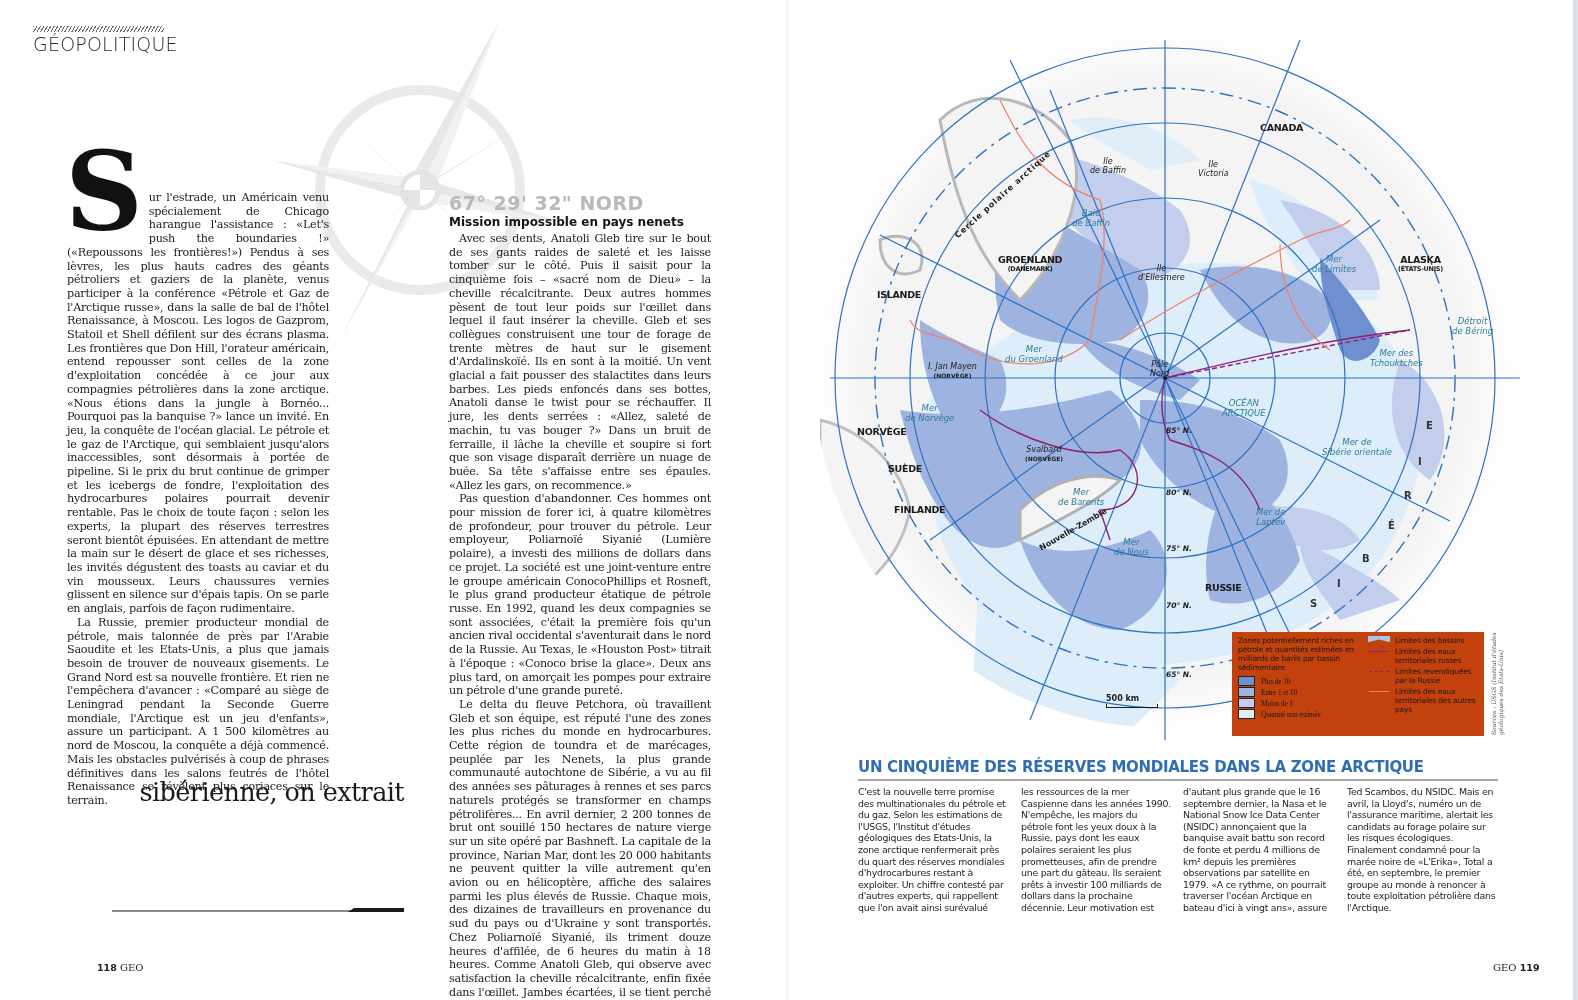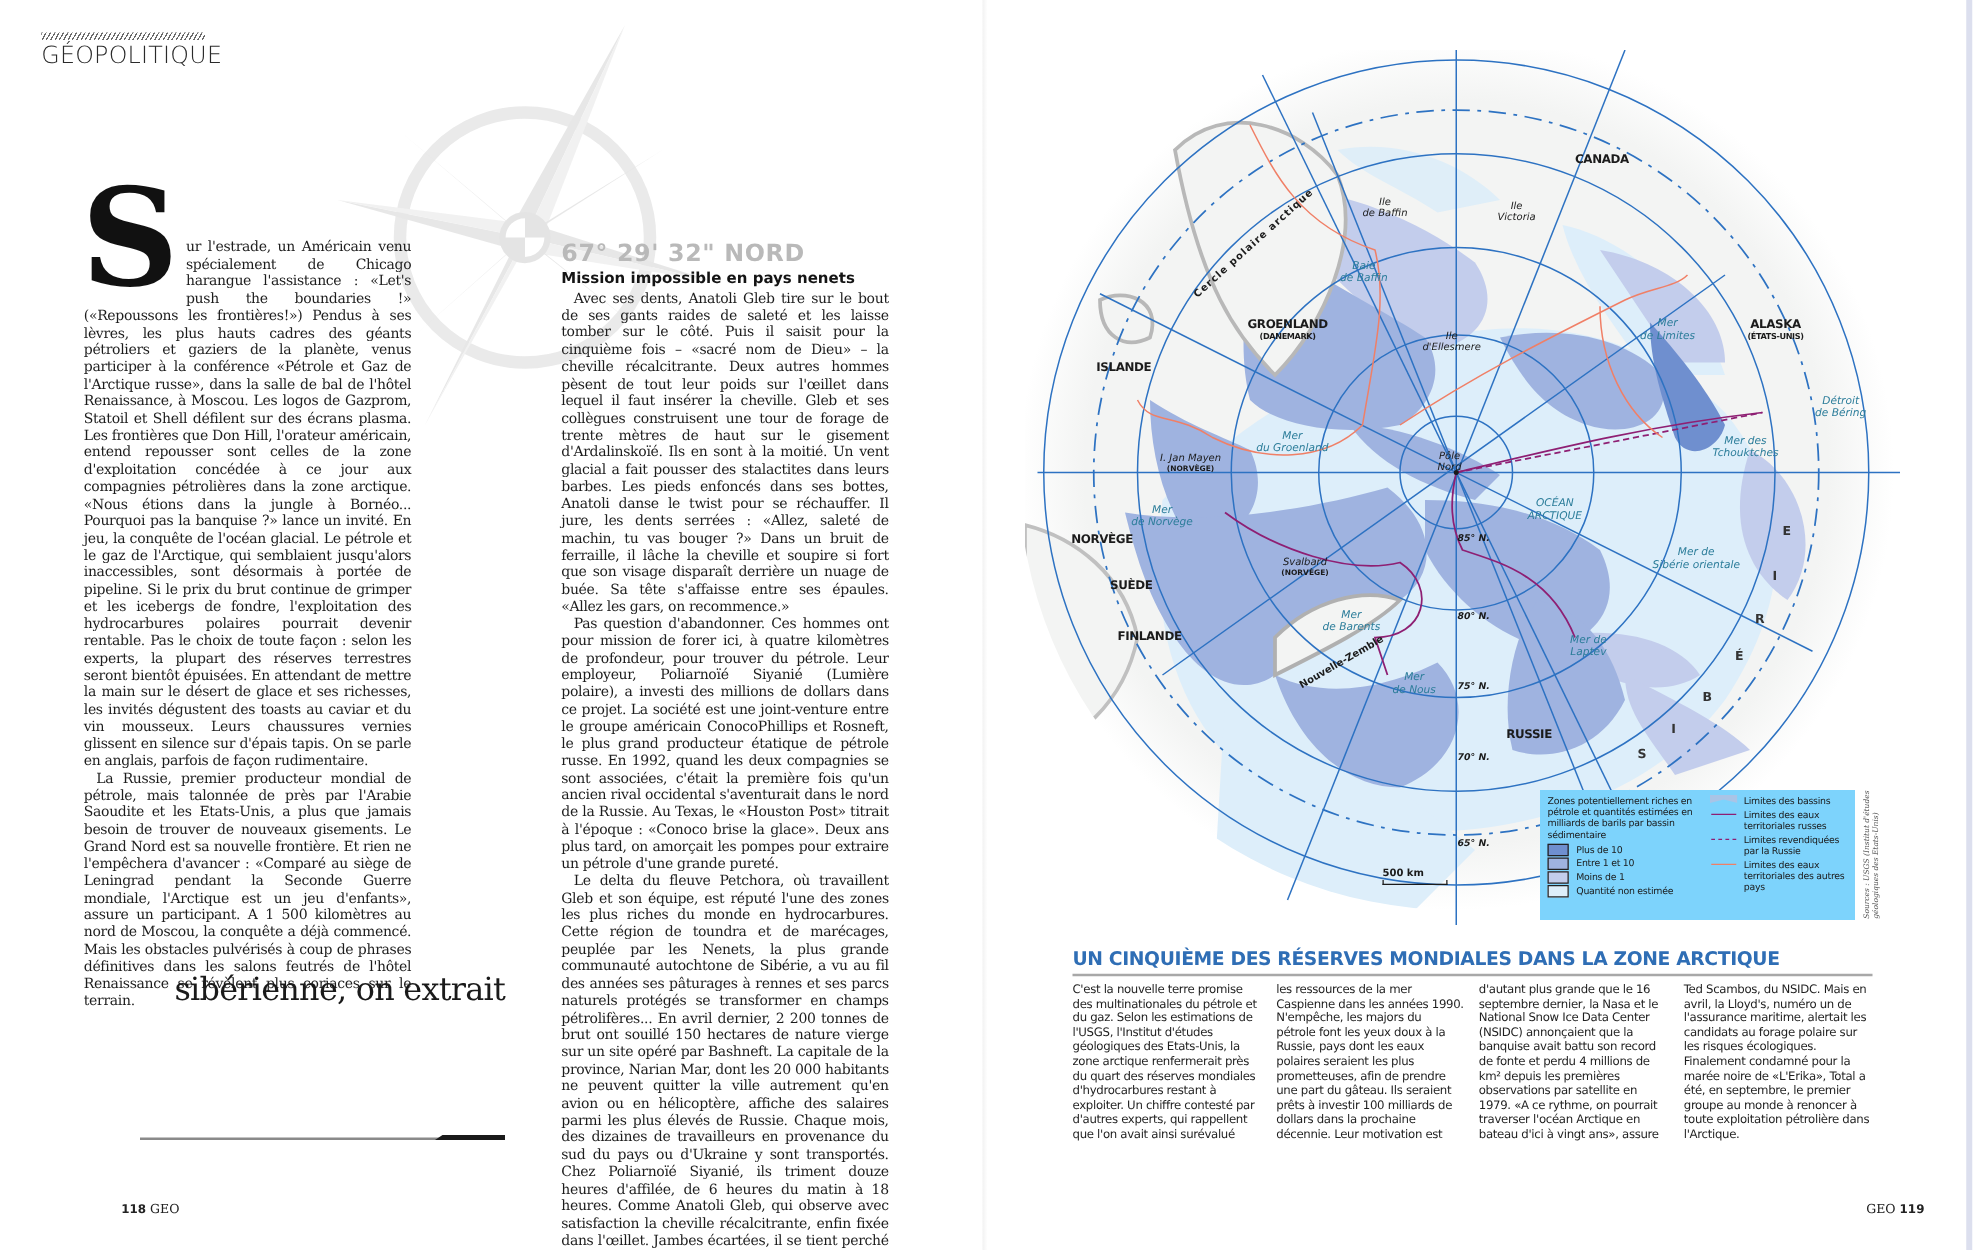--- a/index.html
+++ b/index.html
@@ -53,26 +53,26 @@
   .map-label { position: absolute; font-family: "DejaVu Sans", sans-serif; white-space: nowrap; }
   .country { font-weight: bold; font-size: 9.5px; color: #1b1b1b; letter-spacing: -0.3px; }
   .country small { display: block; font-size: 6.5px; text-align: center; font-weight: bold; }
   .island { font-style: italic; font-size: 8px; color: #1b1b1b; text-align: center; line-height: 9px; }
   .island small { display: block; font-style: normal; font-size: 6px; font-weight: bold; }
   .sea { font-style: italic; font-size: 8.5px; color: #2c7d9a; text-align: center; line-height: 10px; }
   .lat { font-style: italic; font-weight: bold; font-size: 7.5px; color: #1b1b1b; }
   .siberie { font-weight: bold; font-size: 10px; color: #333; }
 
   
-  .legend { position: absolute; left: 1232px; top: 632px; width: 252px; height: 104px; background: #7dd3fc;
+  .legend { position: absolute; left: 1232px; top: 632px; width: 252px; height: 104px; background: #c2410c;
     font-family: "DejaVu Sans", sans-serif; font-size: 7.5px; line-height: 9px; color: #1b1b1b; letter-spacing: -0.2px; }
   .legend-left { position: absolute; left: 6px; top: 4px; width: 128px; }
   .legend-right { position: absolute; left: 136px; top: 4px; width: 116px; }
   .legend-title { margin-bottom: 3px; }
-  .swatch-row { display: flex; align-items: flex-start; height: 11px; }
+  .swatch-row { display: flex; align-items: flex-end; height: 11px; font-family: Liberation Serif, serif; }
   .swatch { width: 17px; height: 10px; border: 1px solid #222; margin-right: 6px; flex: none; }
   .line-row { display: flex; align-items: flex-start; margin-bottom: 2px; }
   .line-key { width: 22px; height: 9px; margin-right: 5px; flex: none; position: relative; }
   .line-key::after { content: ""; position: absolute; left: 1px; right: 1px; top: 4px; }
   .lk-basin { background: #a9c4e6; clip-path: polygon(0 0,100% 0,100% 70%, 50% 40%, 0 70%); }
   .lk-basin::after { display: none; }
   .lk-ru::after { border-top: 1.5px solid #8e1f73; }
   .lk-claim::after { border-top: 1.5px dashed #8e1f73; }
   .lk-other::after { border-top: 1.5px solid #f07f66; }
 

